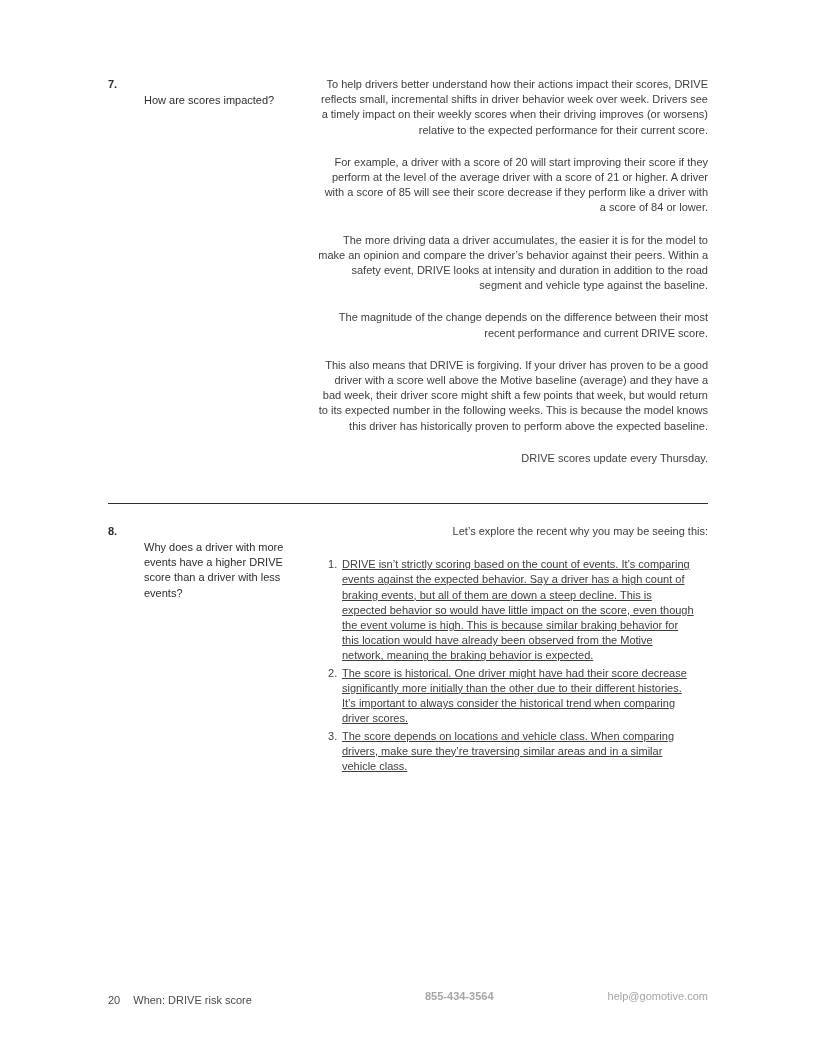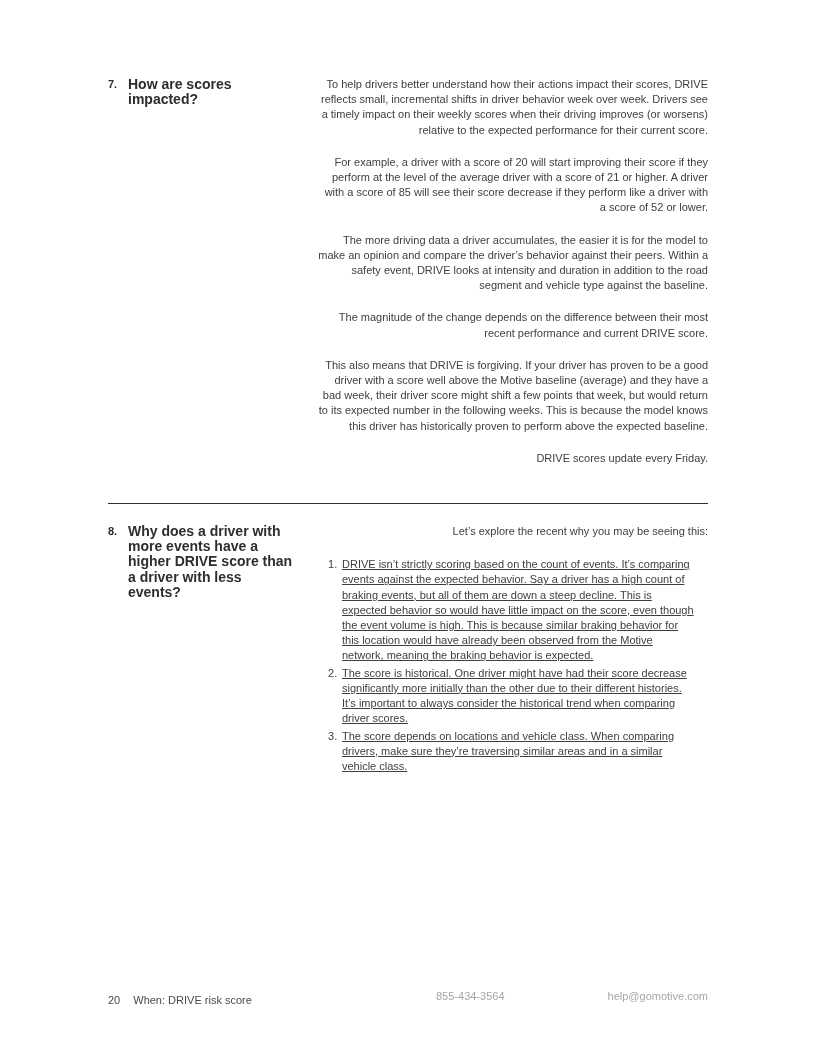--- a/index.html
+++ b/index.html
@@ -37,25 +37,25 @@
     display: flex;
     align-items: flex-start;
   }
   .q-num {
     flex: 0 0 20px;
     width: 20px;
     font-weight: bold;
     color: #2d2d2d;
   }
   .q-text {
-    margin: 0;
+    margin: 16px;
     width: 168px;
-    font-size: 14px;
+    font-size: 11px;
     line-height: 15.2px;
-    font-weight: bold;
+    font-weight: normal;
     color: #2d2d2d;
   }
   .a-col {
     width: 392px;
   }
   .a-col p {
     margin: 0 0 17px 0;
     text-align: right;
   }
   .a-col p:last-child {
@@ -101,23 +101,24 @@
   .f-left {
     position: absolute;
     left: 0;
     top: 4px;
     color: #4a4a4a;
     display: flex;
   }
   .f-page-num { margin-right: 13px; }
   .f-phone {
     position: absolute;
-    left: 328px;
+    left: 317px;
     top: 0;
     color: #a6a6a6;
+    font-weight: bold;
   }
   .f-email {
     position: absolute;
     right: 0;
     top: 0;
     color: #a6a6a6;
   }
 </style>
 </head>
 <body>
@@ -125,25 +126,25 @@
 <div class="page">
   <main class="content">
 
     <section class="faq-row">
       <div class="q-col">
         <span class="q-num">7.</span>
         <h2 class="q-text">How are scores impacted?</h2>
       </div>
       <div class="a-col">
         <p>To help drivers better understand how their actions impact their scores, DRIVE reflects small, incremental shifts in driver behavior week over week. Drivers see a timely impact on their weekly scores when their driving improves (or worsens) relative to the expected performance for their current score.</p>
-        <p>For example, a driver with a score of 20 will start improving their score if they perform at the level of the average driver with a score of 21 or higher. A driver with a score of 85 will see their score decrease if they perform like a driver with a score of 52 or lower.</p>
+        <p>For example, a driver with a score of 20 will start improving their score if they perform at the level of the average driver with a score of 21 or higher. A driver with a score of 85 will see their score decrease if they perform like a driver with a score of 84 or lower.</p>
         <p>The more driving data a driver accumulates, the easier it is for the model to make an opinion and compare the driver’s behavior against their peers. Within a safety event, DRIVE looks at intensity and duration in addition to the road segment and vehicle type against the baseline.</p>
         <p>The magnitude of the change depends on the difference between their most recent performance and current DRIVE score.</p>
         <p>This also means that DRIVE is forgiving. If your driver has proven to be a good driver with a score well above the Motive baseline (average) and they have a bad week, their driver score might shift a few points that week, but would return to its expected number in the following weeks. This is because the model knows this driver has historically proven to perform above the expected baseline.</p>
-        <p>DRIVE scores update every Friday.</p>
+        <p>DRIVE scores update every Thursday.</p>
       </div>
     </section>
 
     <hr class="divider">
 
     <section class="faq-row">
       <div class="q-col">
         <span class="q-num">8.</span>
         <h2 class="q-text">Why does a driver with more events have a higher DRIVE score than a driver with less events?</h2>
       </div>

